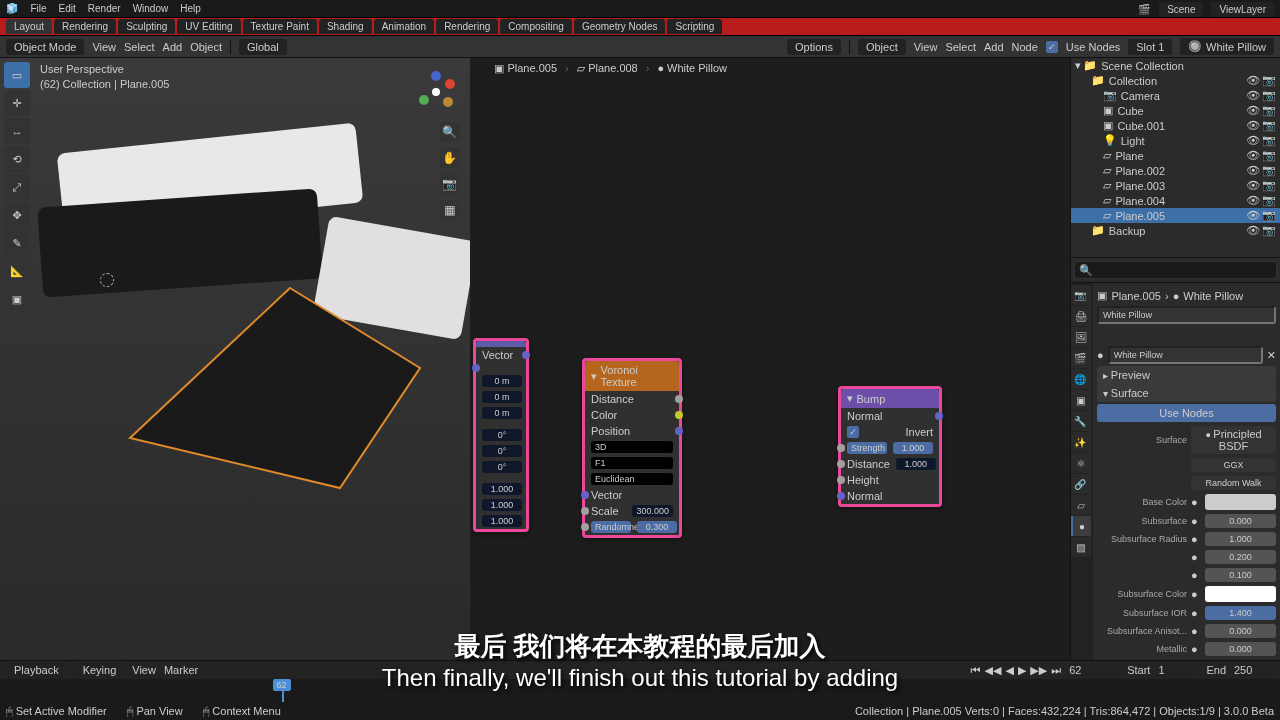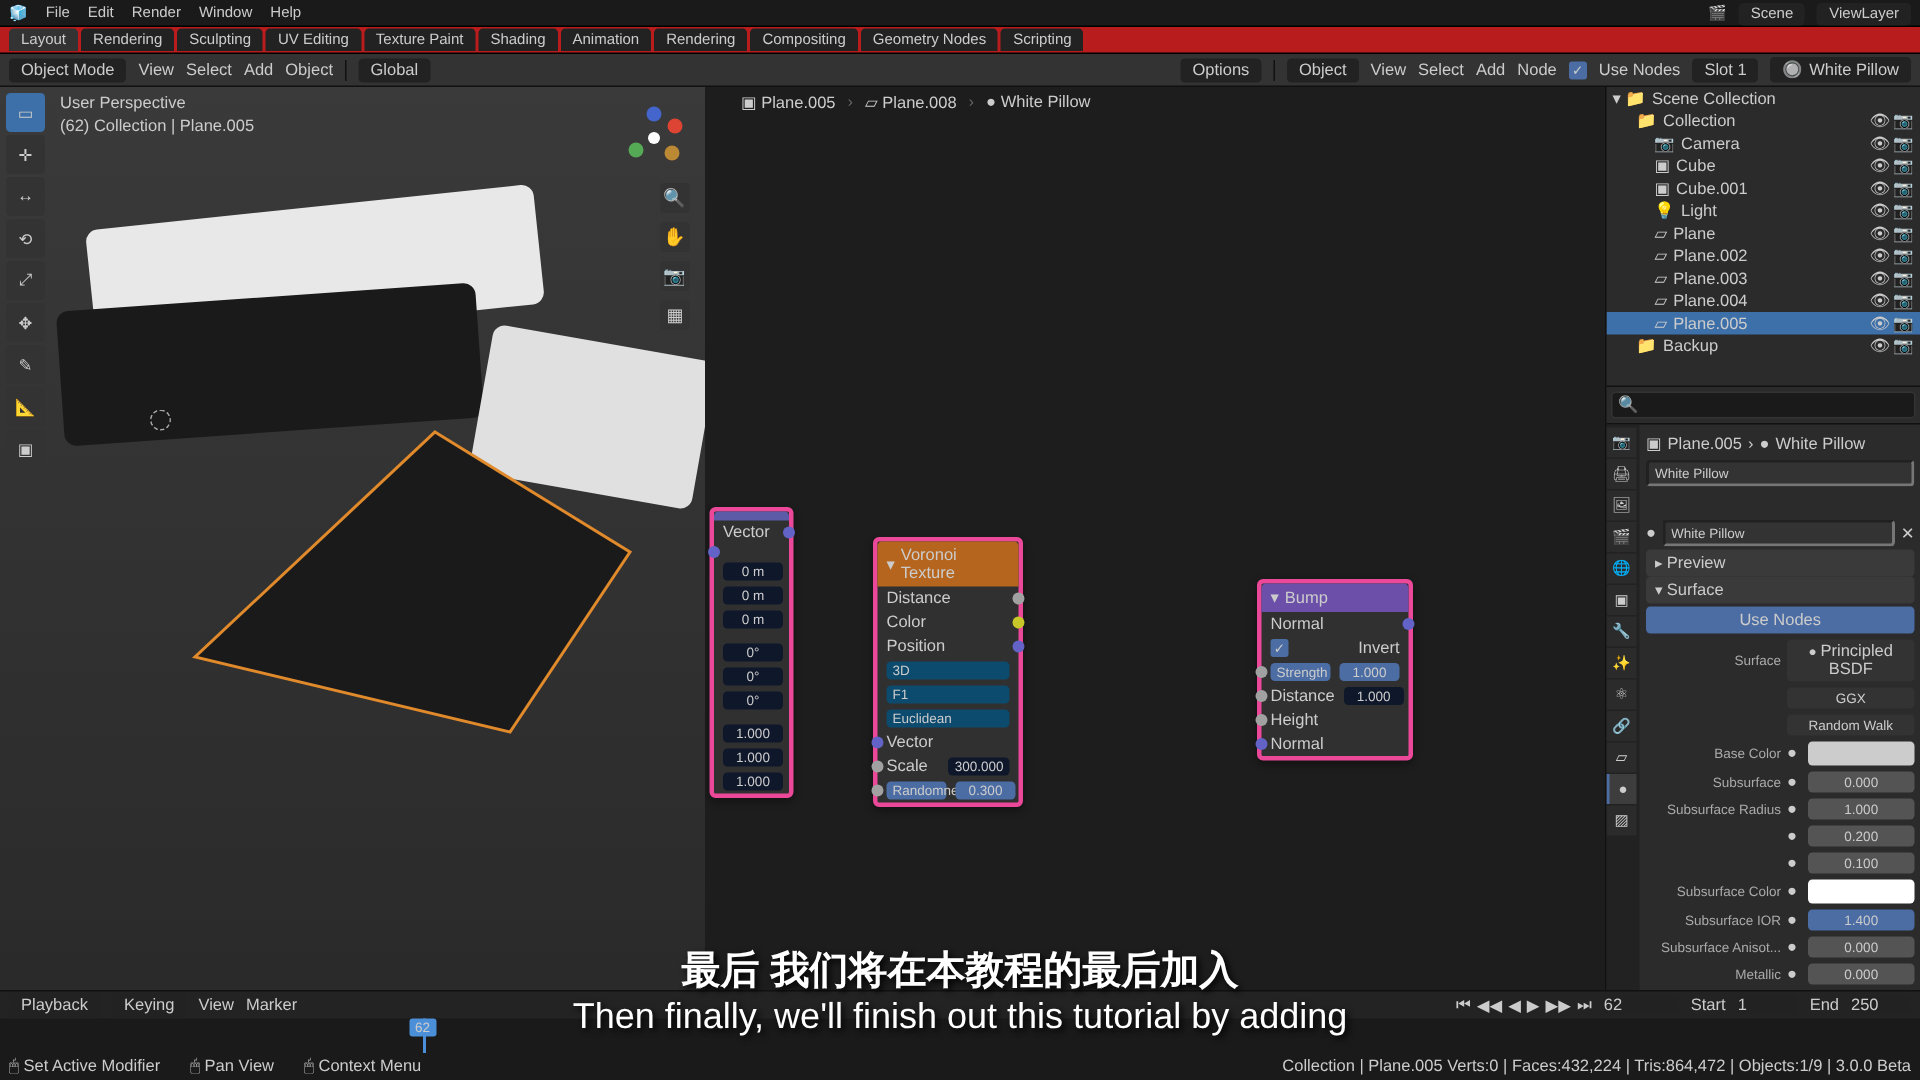--- a/index.html
+++ b/index.html
@@ -24,21 +24,21 @@
 .canvas{position:absolute;inset:0}
 .pillow{position:absolute;border-radius:8px}
 .nodes{flex:1;position:relative;background:#1d1d1d;overflow:hidden}
 .bcrumb{position:absolute;top:4px;left:24px;font-size:10px;display:flex;gap:8px;}
 .bcrumb .sep2{color:#666}
 .node{position:absolute;background:#303030;border:3px solid #ec4899;border-radius:4px;font-size:10px;box-shadow:0 2px 6px rgba(0,0,0,.4)}
 .node .hd{padding:3px 6px;border-radius:3px 3px 0 0;display:flex;align-items:center;gap:4px}
 .node .row{padding:2px 6px;display:flex;justify-content:space-between;align-items:center;gap:6px;position:relative}
 .node .val{background:#0f172a;border-radius:3px;padding:1px 4px;min-width:40px;text-align:center;font-size:9px}
 .node .val.blue{background:#4b6da4}
-.node select,.sock-sel{background:#0c4a6e;border:none;color:#ccc;font-size:9px;padding:1px 4px;border-radius:3px;width:100%}
+.node select,.sock-sel{background:#000000;border:none;color:#ccc;font-size:9px;padding:1px 4px;border-radius:3px;width:100%}
 .sock{width:8px;height:8px;border-radius:50%;position:absolute}
 .sock.l{left:-4px}.sock.r{right:-4px}
 .sock.vec{background:#6363c7}.sock.col{background:#c7c729}.sock.flt{background:#a1a1a1}
 .wire{position:absolute;inset:0;pointer-events:none}
 .right{width:210px;background:#2b2b2b;display:flex;flex-direction:column;border-left:1px solid #111}
 .outliner{flex:0 0 200px;overflow:auto;border-bottom:1px solid #111}
 .ol-row{display:flex;align-items:center;padding:1px 4px;gap:4px;font-size:10px;cursor:pointer}
 .ol-row.sel{background:#3d6fa8}
 .ol-row .ind{display:inline-block}
 .ol-eye{margin-left:auto;display:flex;gap:2px;font-size:9px;color:#888}

